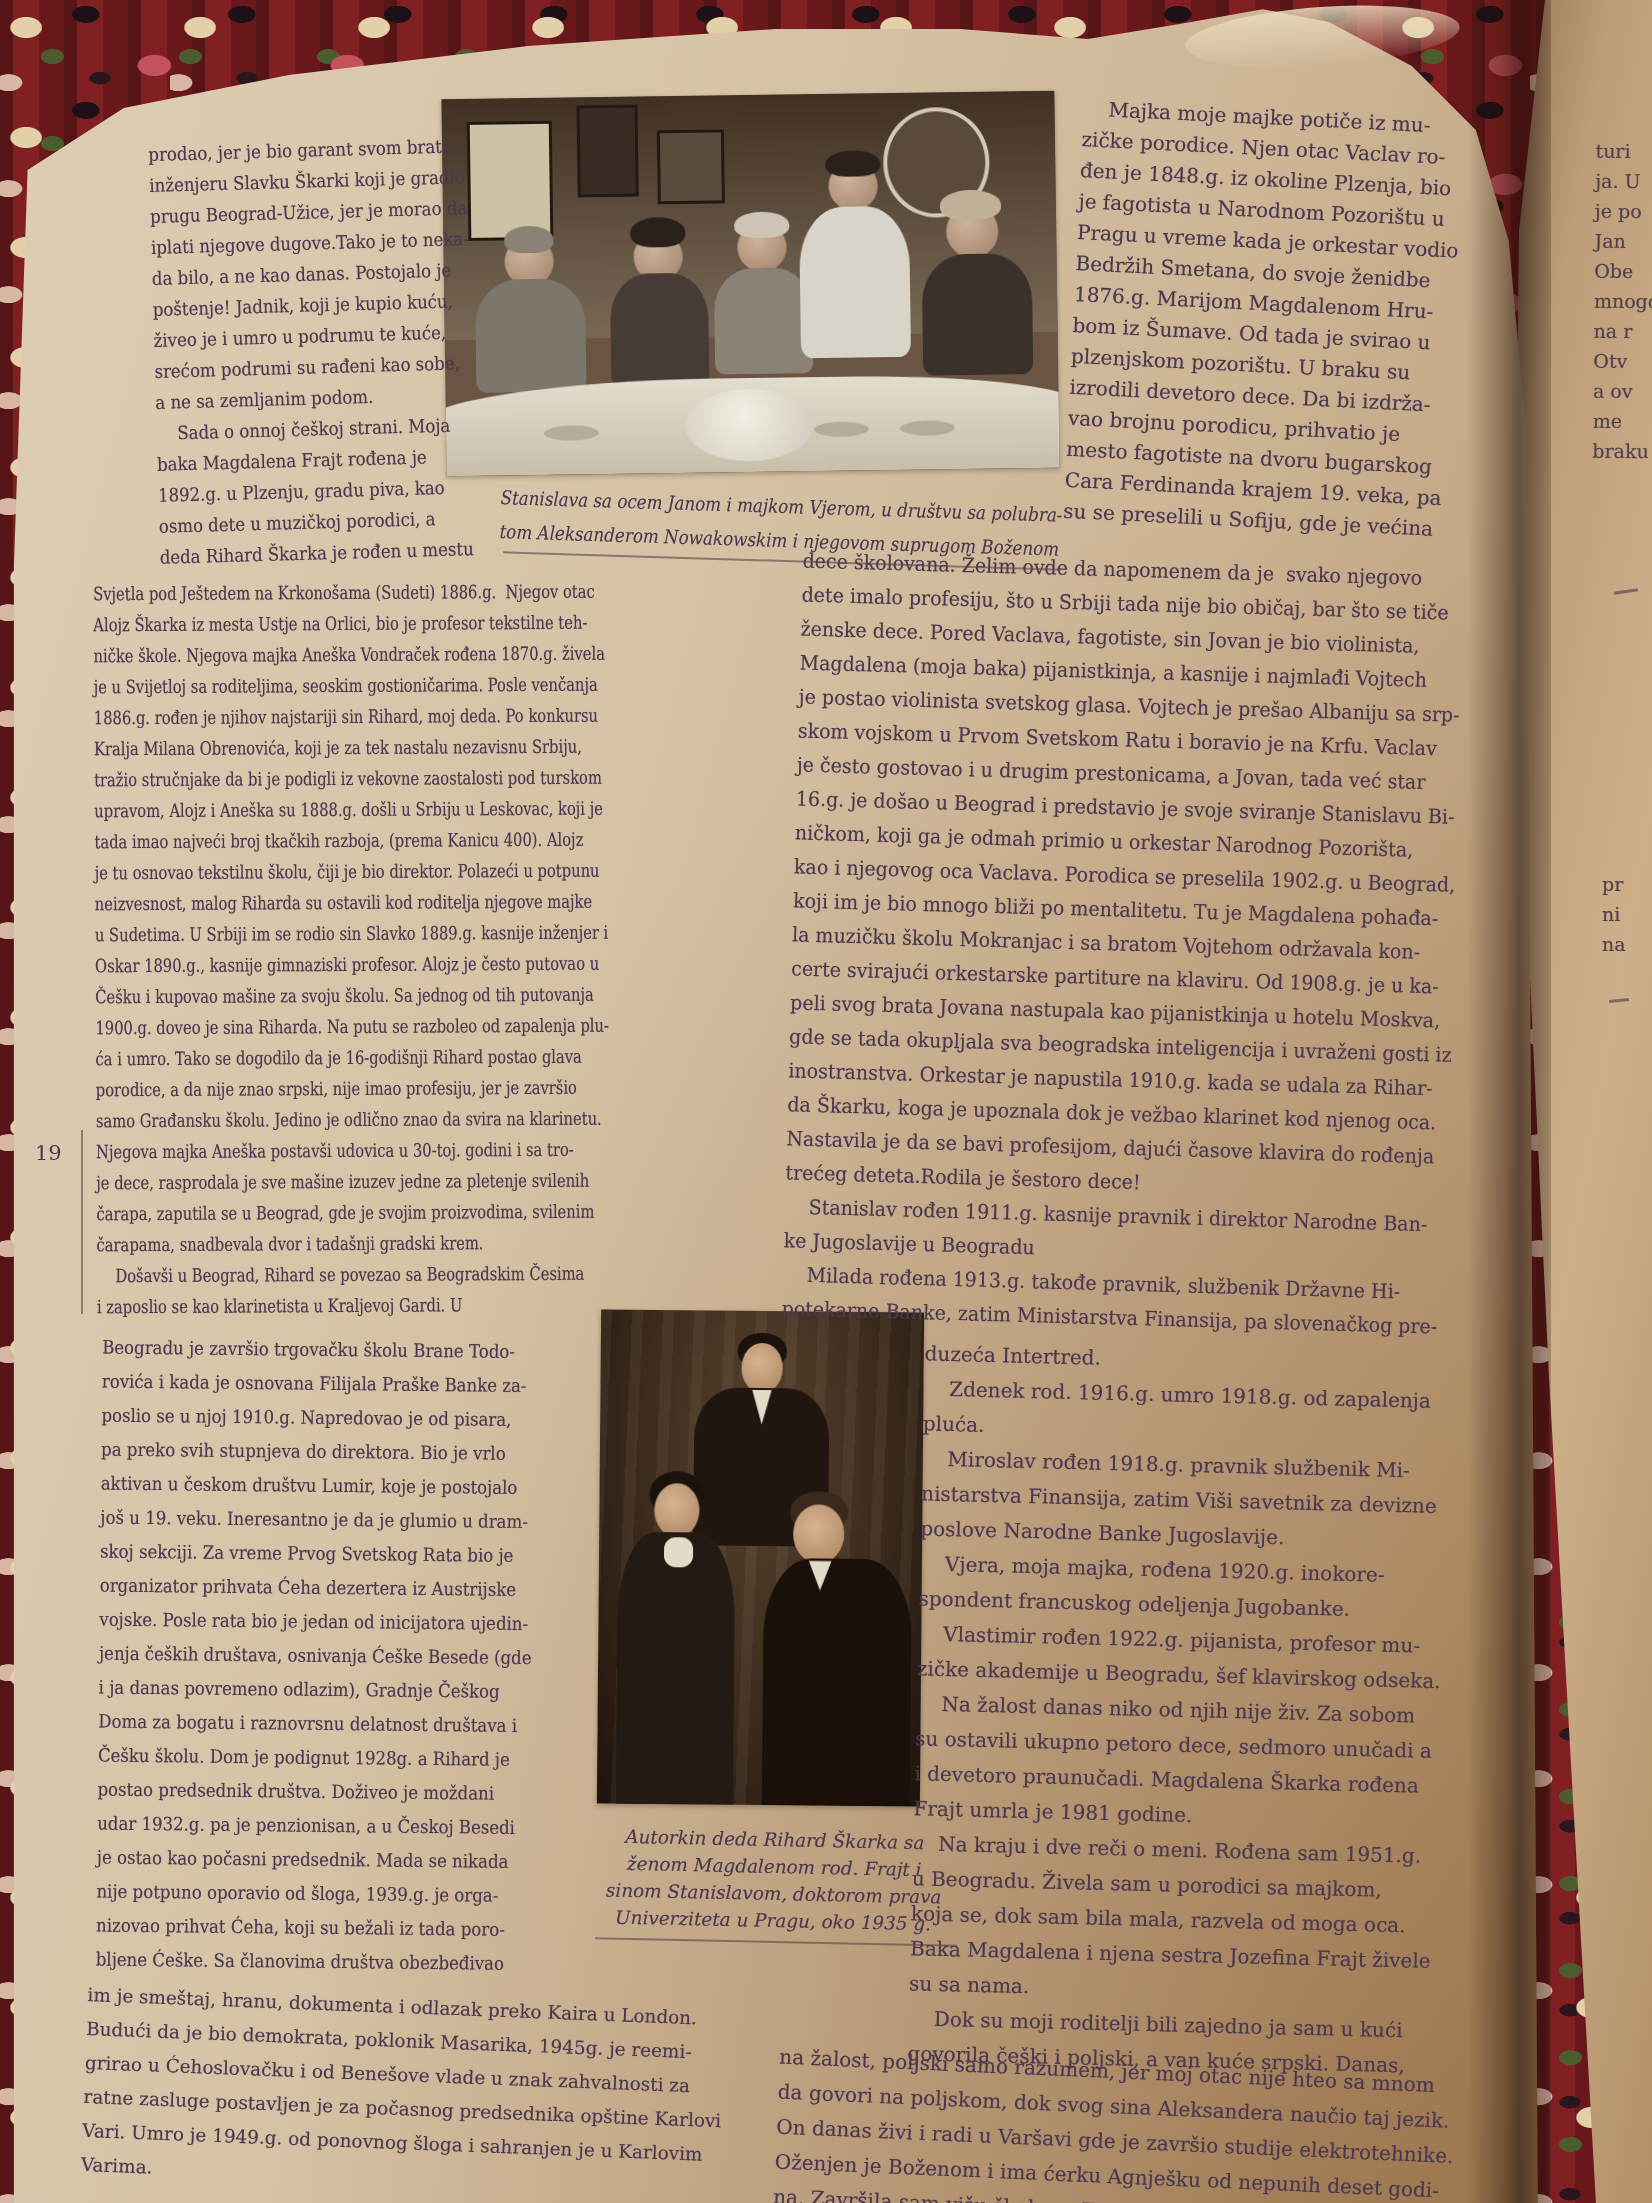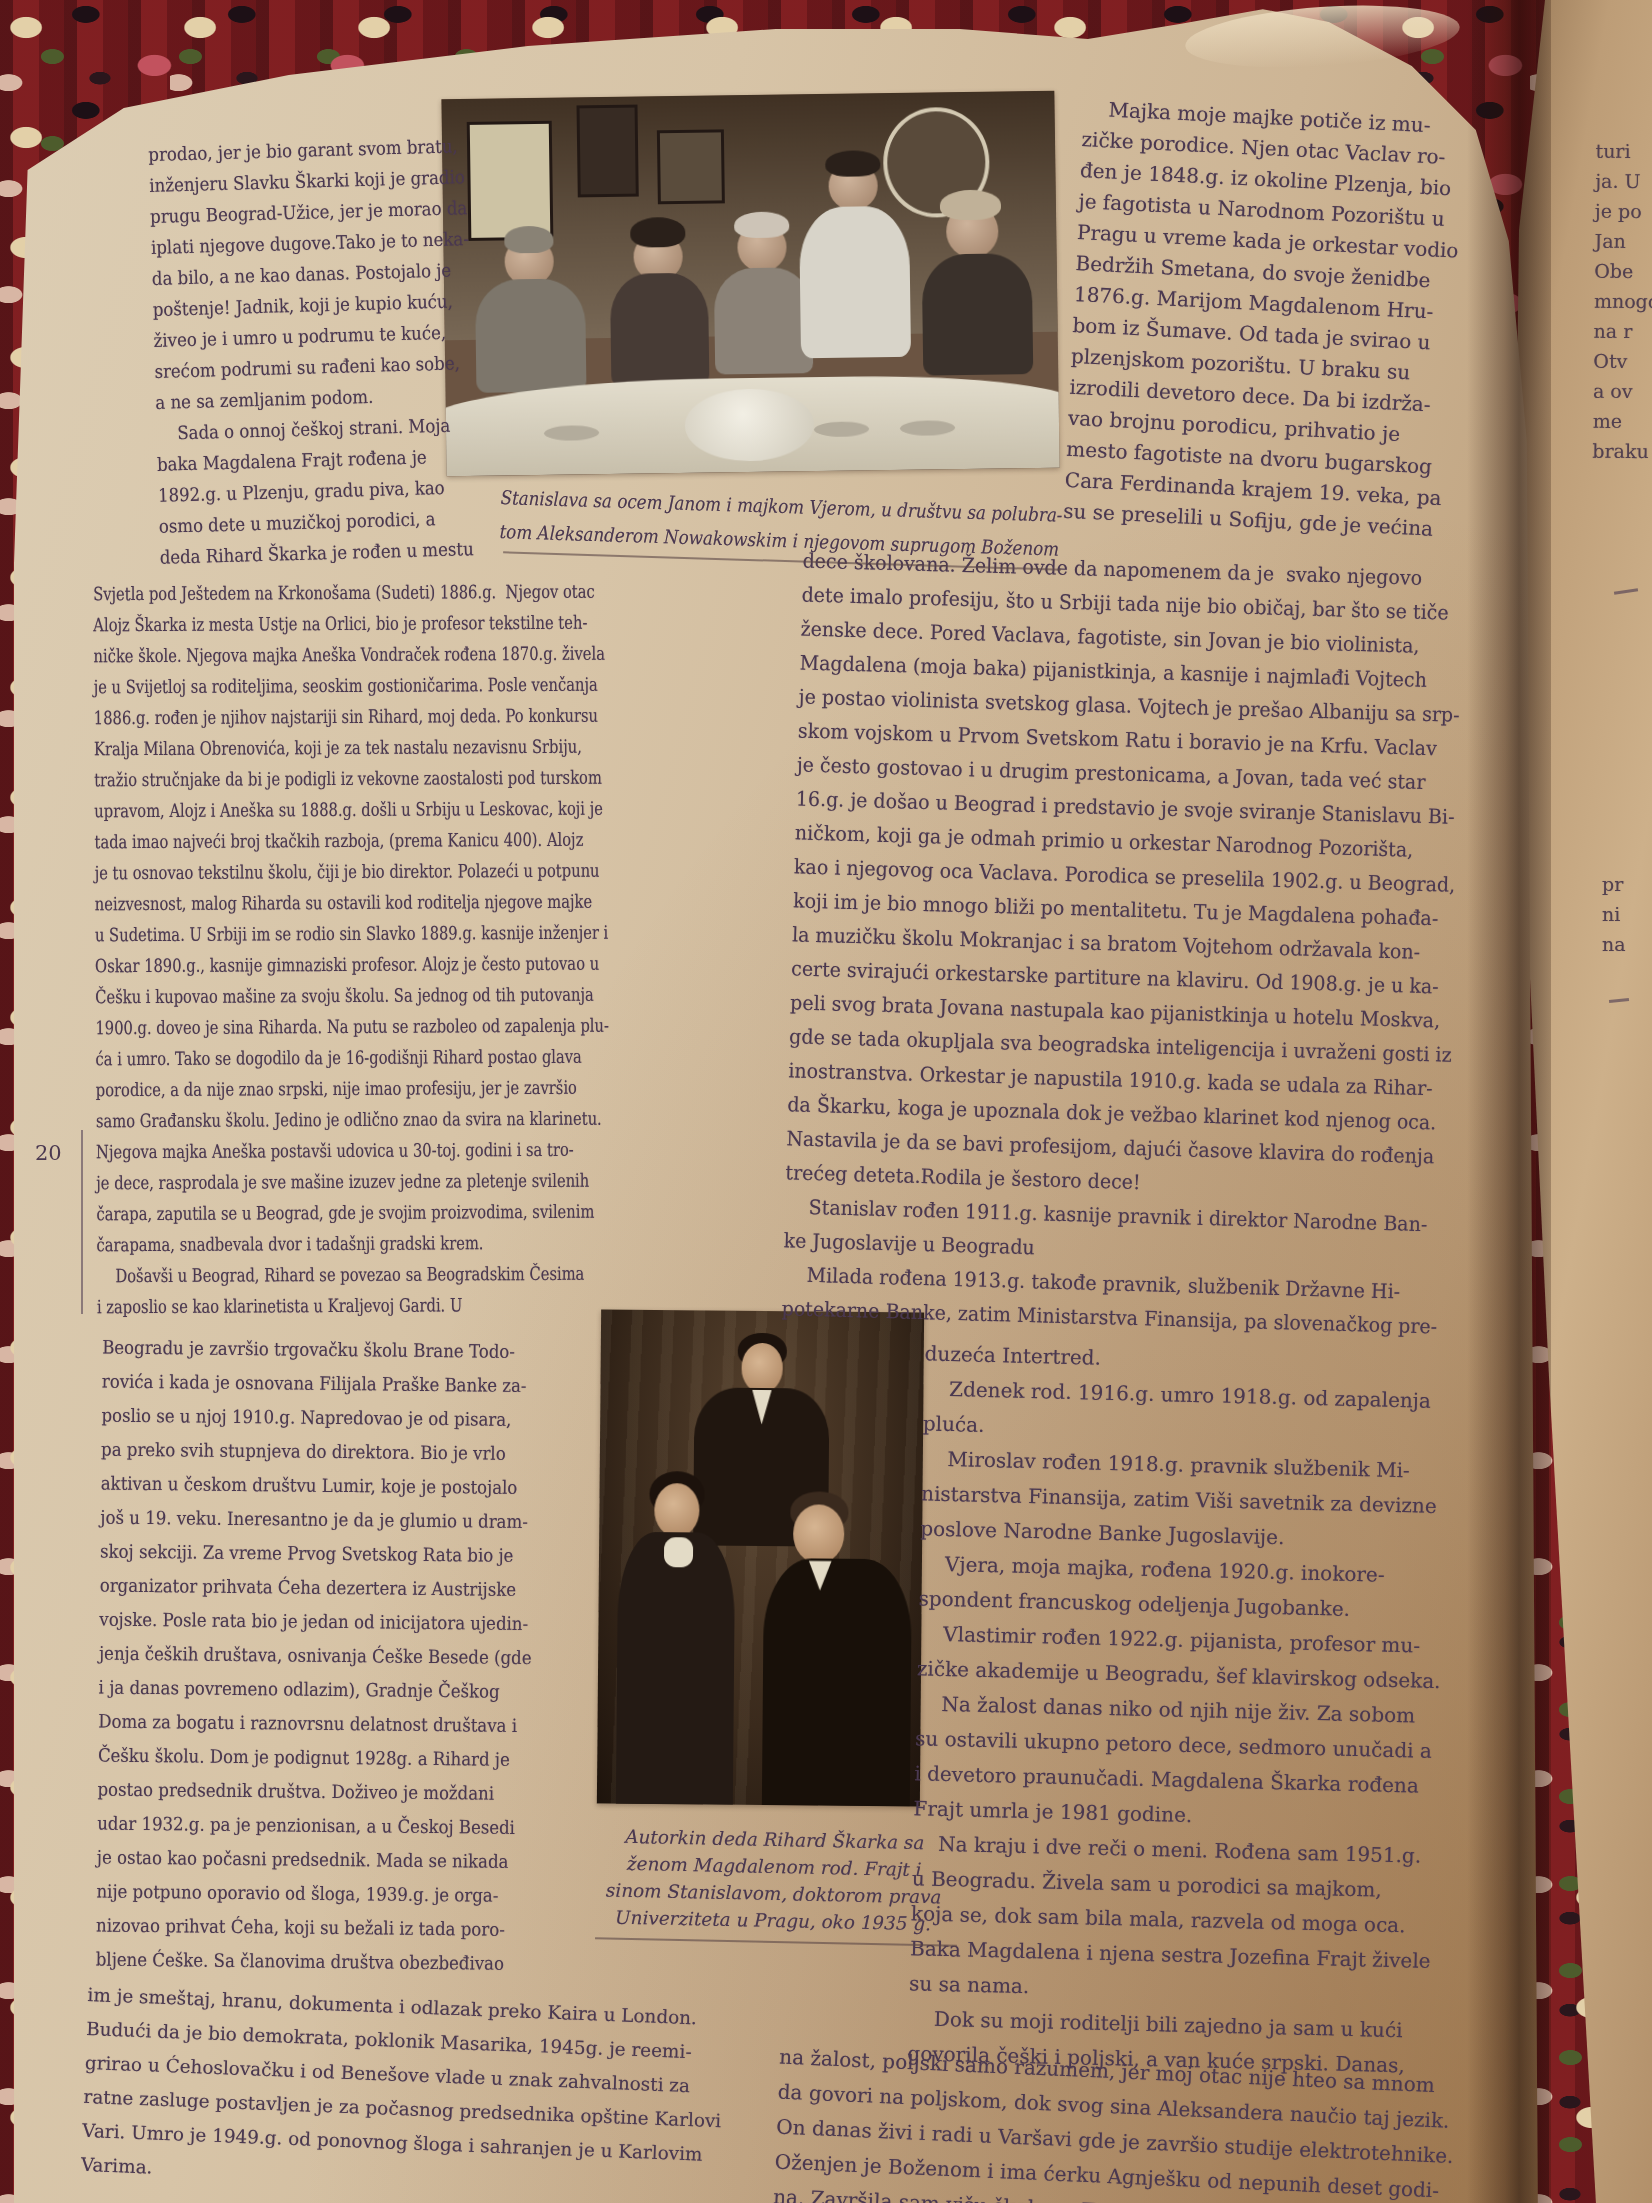--- a/index.html
+++ b/index.html
@@ -298,21 +298,21 @@
     </div>
   <div id="rule1" class="caprule"></div>
   <div id="caption2" class="blk">
       <div class="ln">Autorkin deda Rihard Škarka sa</div>
       <div class="ln">ženom Magdalenom rod. Frajt i</div>
       <div class="ln">sinom Stanislavom, doktorom prava</div>
       <div class="ln">Univerziteta u Pragu, oko 1935 g.</div>
     </div>
   <div id="rule2" class="caprule"></div>
 
-  <div id="pagenum" class="blk"><span>20</span></div>
+  <div id="pagenum" class="blk"><span>19</span></div>
   <div id="numrule"></div>
 
   <div id="frag-top" class="blk">
       <div class="ln">turi</div>
       <div class="ln">ja. U</div>
       <div class="ln">je po</div>
       <div class="ln">Jan</div>
       <div class="ln">Obe</div>
       <div class="ln">mnogo</div>
       <div class="ln">na r</div>

